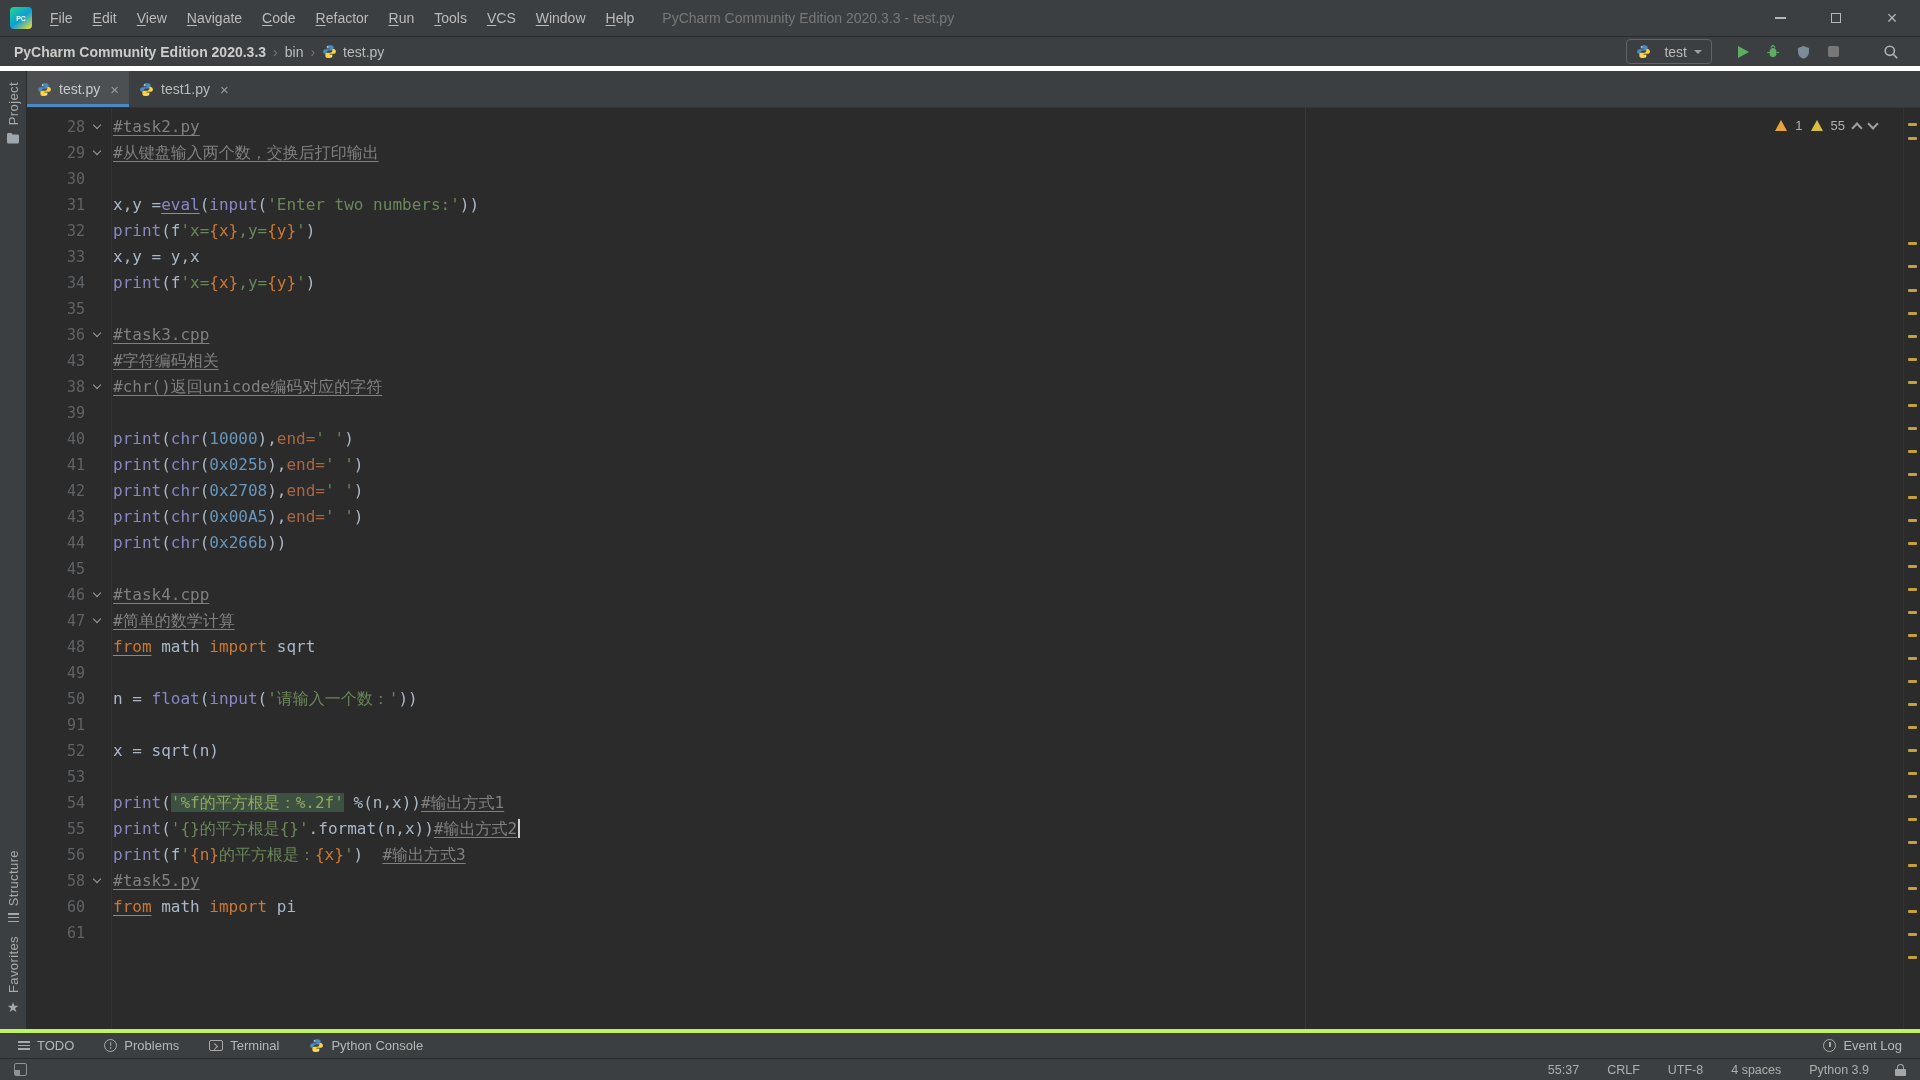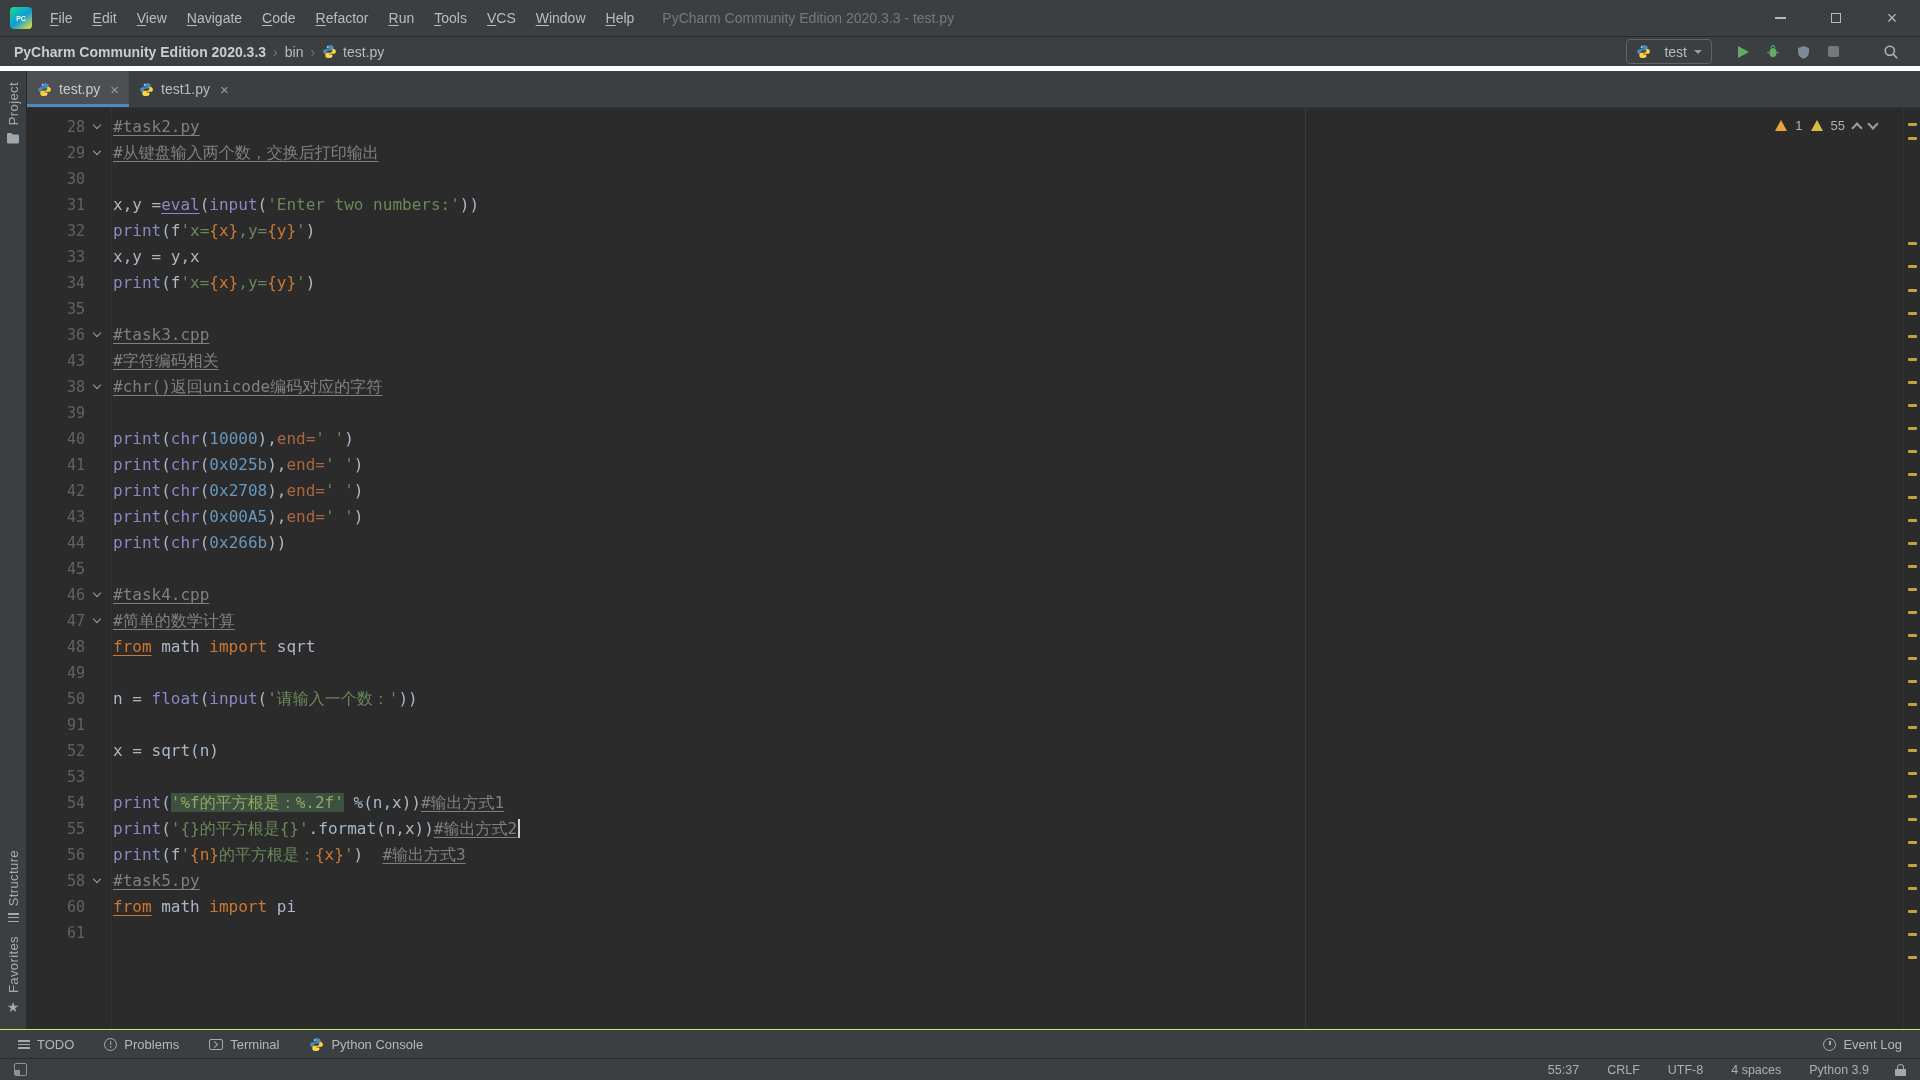--- a/index.html
+++ b/index.html
@@ -80,21 +80,21 @@
   .tri.orange{border-bottom:11px solid var(--warnOrange);}
   .tri.yellow{border-bottom:11px solid var(--warnYellow);}
   .chev{width:8px;height:8px;border-right:2px solid #9da0a2;border-bottom:2px solid #9da0a2;display:inline-block;}
   .chev.up{transform:rotate(-135deg);margin-top:5px;}
   .chev.down{transform:rotate(45deg);margin-bottom:3px;}
 
   .stripe{width:17px;flex:none;border-left:1px solid #313438;position:relative;background:var(--editor);}
   .mark{position:absolute;right:3px;width:9px;height:3px;border-radius:1px;background:var(--stripeMark);}
 
   
-  .bottombar{height:29px;flex:none;background:var(--chrome);border-top:1px solid #bef264;display:flex;align-items:center;padding:0 18px;gap:30px;font-size:13px;color:#b6b6b6;}
+  .bottombar{height:29px;flex:none;background:var(--chrome);border-top:4px solid #bef264;display:flex;align-items:center;padding:0 18px;gap:30px;font-size:13px;color:#b6b6b6;}
   .tool-btn{display:flex;align-items:center;gap:7px;cursor:default;}
   .tool-btn.right{margin-left:auto;}
   .bic{display:inline-flex;align-items:center;justify-content:center;}
   .ic-todo{width:12px;height:9px;background:repeating-linear-gradient(to bottom,#a9a9a9 0 1.6px,transparent 1.6px 3.6px);}
   .ic-problems{width:13px;height:13px;border:1.6px solid #a9a9a9;border-radius:50%;position:relative;}
   .ic-problems::after{content:"";position:absolute;left:50%;top:2px;width:1.6px;height:4px;background:#a9a9a9;transform:translateX(-50%);}
   .ic-problems::before{content:"";position:absolute;left:50%;bottom:2px;width:1.6px;height:1.6px;background:#a9a9a9;transform:translateX(-50%);}
   .ic-terminal{width:14px;height:11px;border:1.5px solid #a9a9a9;border-radius:2px;position:relative;}
   .ic-terminal::after{content:"";position:absolute;left:2px;top:2.5px;width:4px;height:4px;border-top:1.5px solid #a9a9a9;border-right:1.5px solid #a9a9a9;transform:rotate(45deg);}
   .ic-event{width:13px;height:13px;border:1.6px solid #a9a9a9;border-radius:50%;position:relative;}

